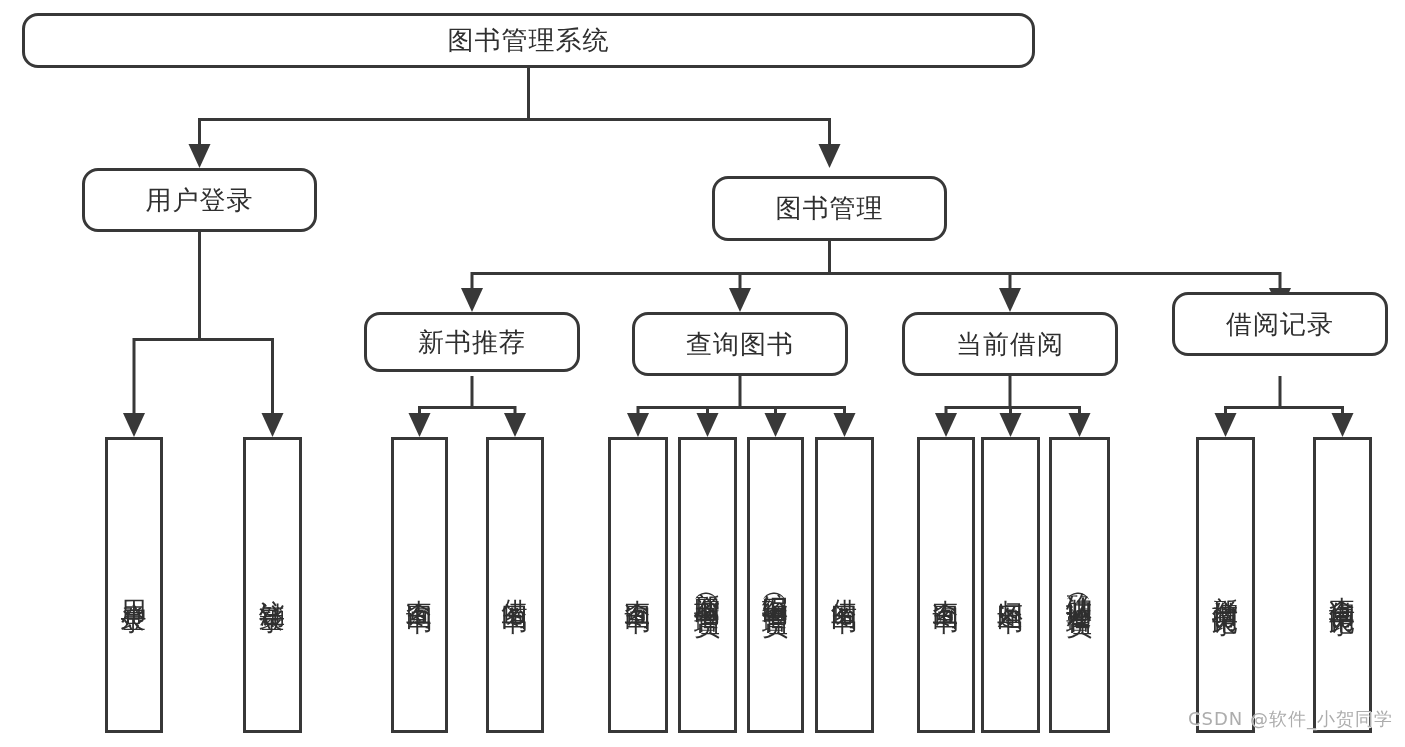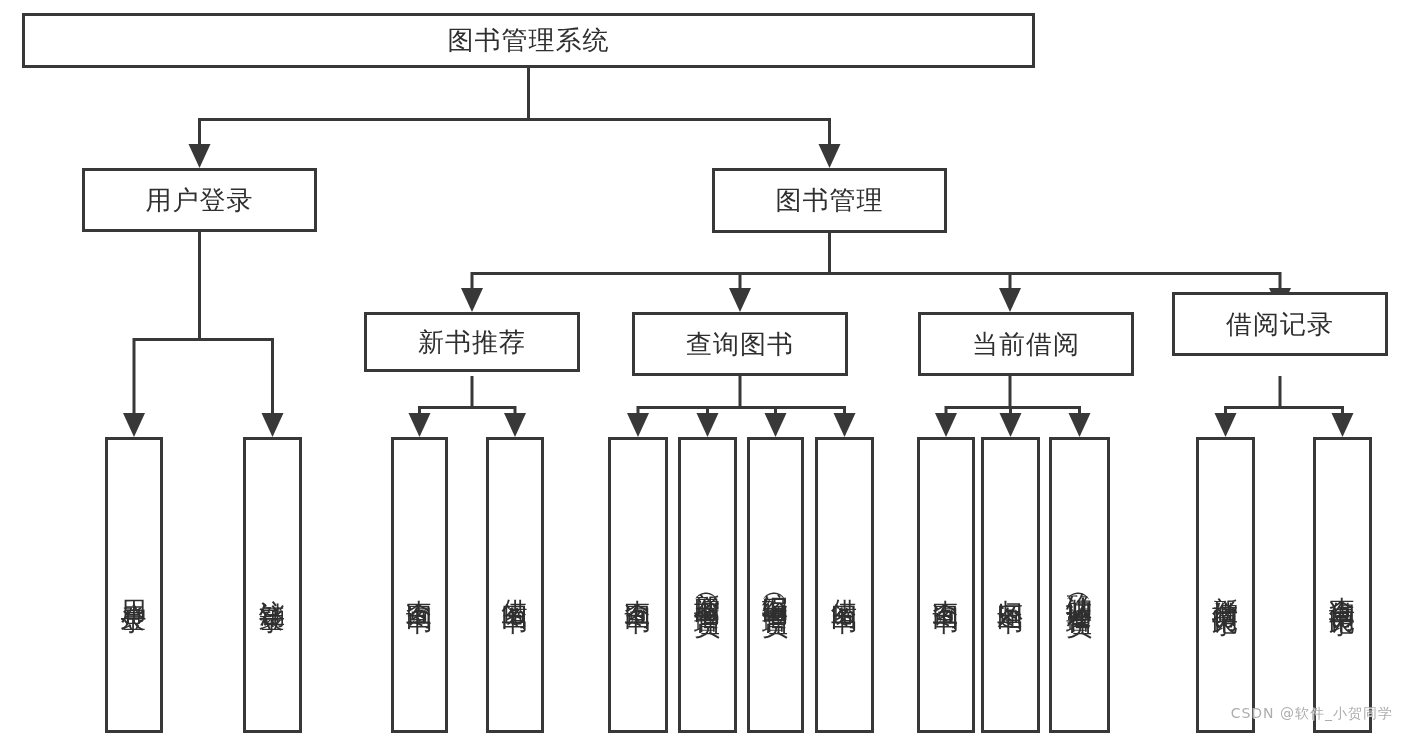--- a/index.html
+++ b/index.html
@@ -9,28 +9,28 @@
     font-family:"DejaVu Sans","Liberation Sans",sans-serif;
     color:#2f2f2f;overflow:hidden;
   }
   .connectors{position:absolute;left:0;top:0;width:1405px;height:747px;}
   .connectors path{stroke:#383838;stroke-width:3;fill:none;}
   .connectors polygon{fill:#383838;stroke:none;}
   .node{
     position:absolute;box-sizing:border-box;background:#ffffff;
     border:3px solid #383838;display:flex;align-items:center;justify-content:center;
   }
-  .hnode{font-size:26px;letter-spacing:1px;white-space:nowrap;}
+  .hnode{font-size:26px;letter-spacing:1px;white-space:nowrap;border-radius:16px;}
   .vnode .vtext{
     writing-mode:vertical-rl;text-orientation:mixed;
     font-size:26px;line-height:1;letter-spacing:3px;white-space:nowrap;
   }
   .watermark{
-    position:absolute;right:12px;bottom:24px;z-index:5;
-    font-size:14px;color:#adadad;letter-spacing:1px;white-space:nowrap;
+    position:absolute;right:12px;bottom:16px;z-index:5;
+    font-size:18px;color:#adadad;letter-spacing:1px;white-space:nowrap;
     text-shadow:1px 1px 0 rgba(255,255,255,.85);
   }
 </style>
 </head>
 <body>
 
 <div class="canvas">
 
   <svg class="connectors" viewBox="0 0 1405 747" xmlns="http://www.w3.org/2000/svg">
     <g>
@@ -83,25 +83,25 @@
       <path d="M1280 376 V407.5"></path>
       <path d="M1225.5 415 V407.5 H1342.5 V415"></path>
       <polygon points="1214.5,413 1236.5,413 1225.5,437"></polygon>
       <polygon points="1331.5,413 1353.5,413 1342.5,437"></polygon>
     </g>
   </svg>
 
   <div class="node hnode" style="left:22px;top:13px;width:1013px;height:55px;">图书管理系统</div>
 
   <div class="node hnode" style="left:82px;top:168px;width:235px;height:64px;">用户登录</div>
-  <div class="node hnode" style="left:712px;top:168px;width:235px;height:65px;">图书管理</div>
+  <div class="node hnode" style="left:712px;top:176px;width:235px;height:65px;">图书管理</div>
 
   <div class="node hnode" style="left:364px;top:312px;width:216px;height:60px;">新书推荐</div>
   <div class="node hnode" style="left:632px;top:312px;width:216px;height:64px;">查询图书</div>
-  <div class="node hnode" style="left:902px;top:312px;width:216px;height:64px;margin-left:16px;">当前借阅</div>
+  <div class="node hnode" style="left:902px;top:312px;width:216px;height:64px;">当前借阅</div>
   <div class="node hnode" style="left:1172px;top:292px;width:216px;height:64px;">借阅记录</div>
 
   <div class="node vnode" style="left:105px;top:437px;width:58px;height:296px;">
     <span class="vtext">用户登录</span>
   </div>
   <div class="node vnode" style="left:243px;top:437px;width:59px;height:296px;">
     <span class="vtext">注销登录</span>
   </div>
 
   <div class="node vnode" style="left:391px;top:437px;width:57px;height:296px;">

